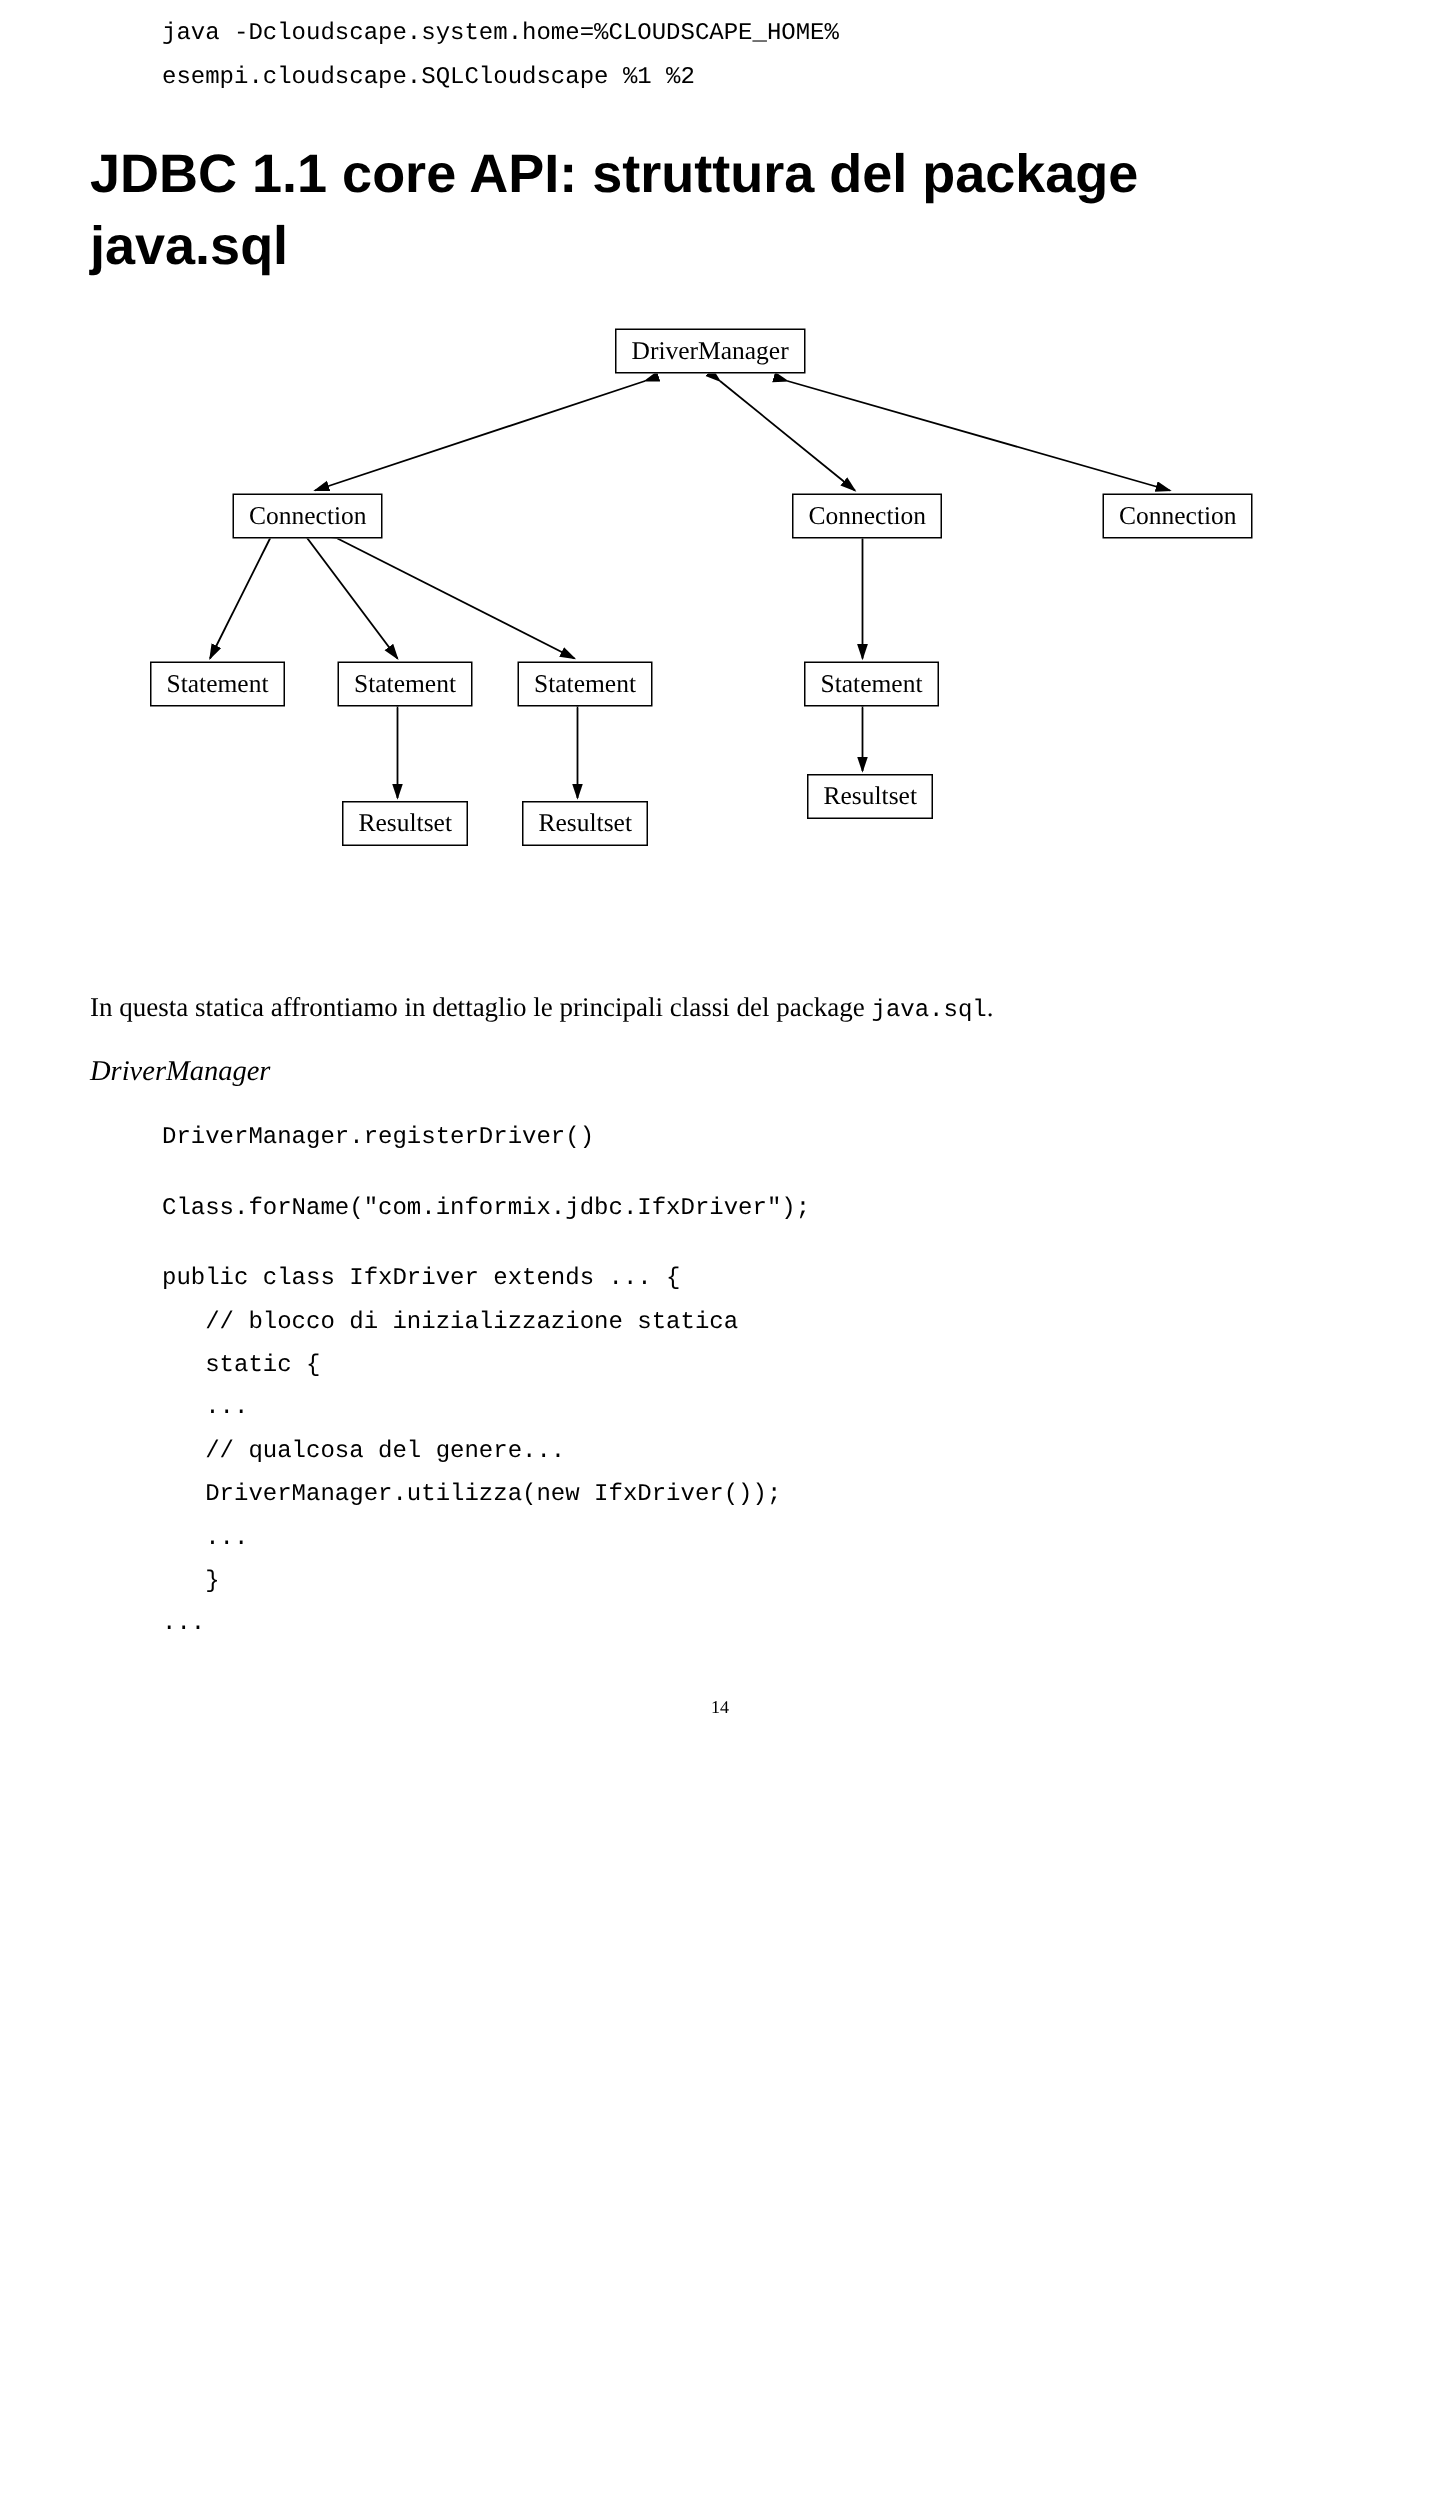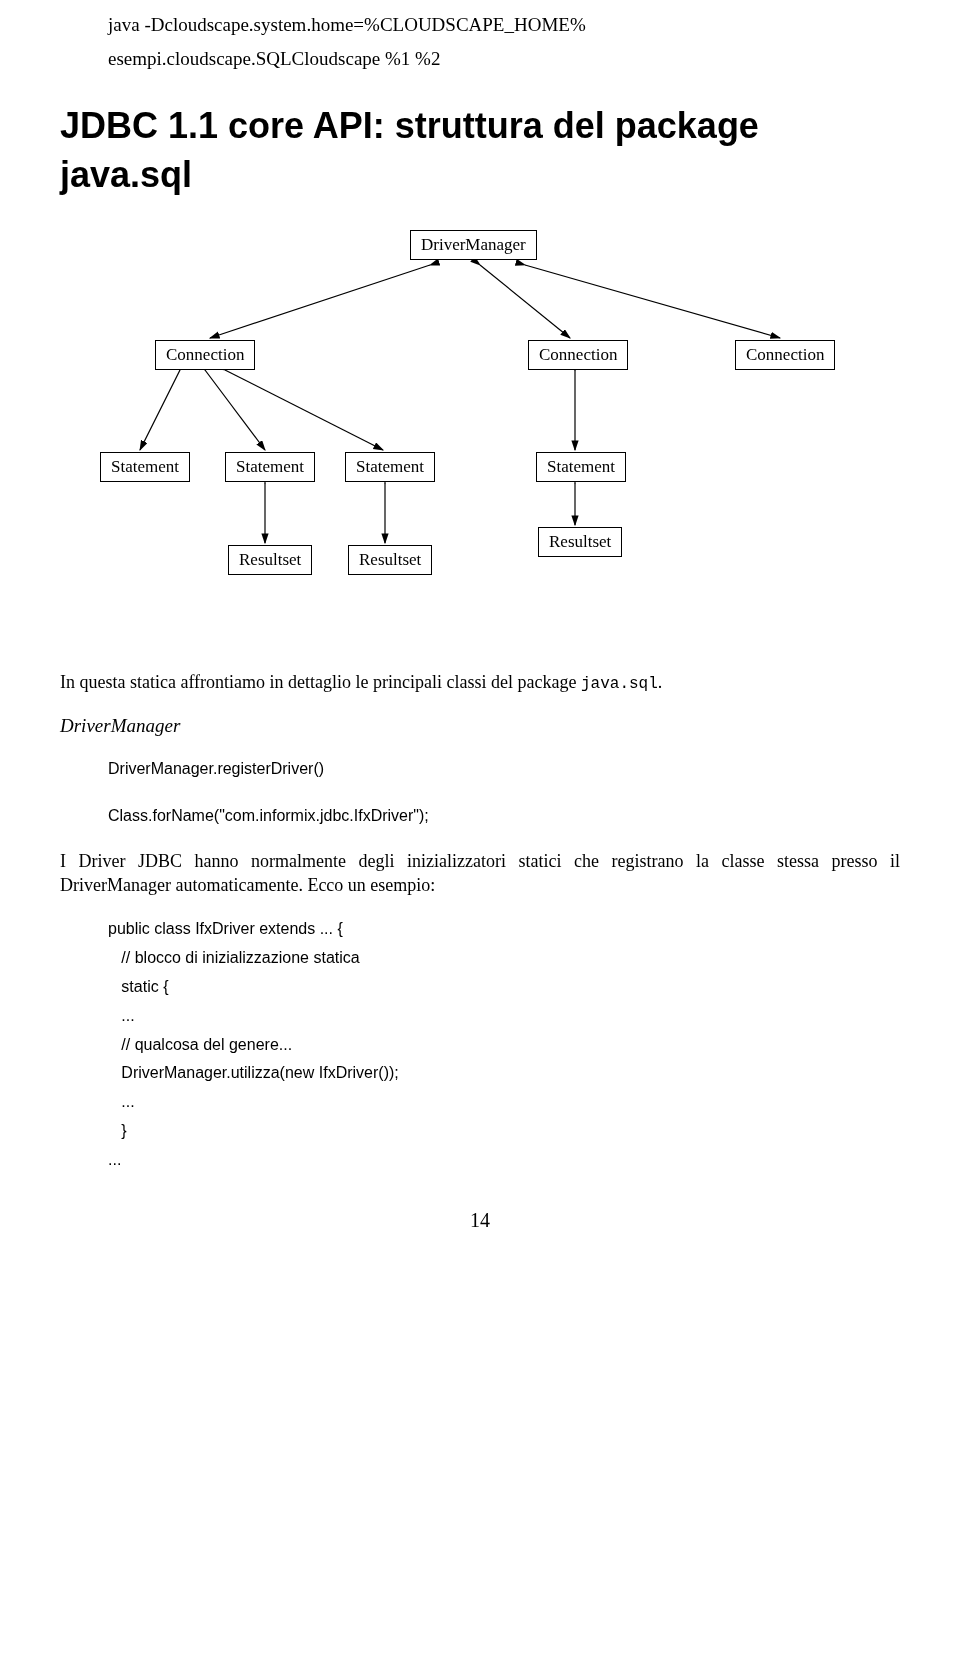--- a/index.html
+++ b/index.html
@@ -8,31 +8,31 @@
     background: #ffffff;
     font-family: "Garamond", "Georgia", serif;
     color: #000;
     width: 960px;
   }
   .page {
     padding: 8px 60px 40px 60px;
     box-sizing: border-box;
   }
   .mono {
-    font-family: Liberation Serif, serif;
-    font-size: 19px;
+    font-family: Liberation Mono, monospace;
+    font-size: 16px;
     line-height: 1.8;
     white-space: pre;
   }
   .mono-inline {
     font-family: "Courier New", monospace;
     font-size: 16px;
   }
   .code-block {
-    font-family: Liberation Sans, sans-serif;
+    font-family: Liberation Mono, monospace;
     font-size: 16px;
     line-height: 1.8;
     white-space: pre;
     margin-left: 48px;
     margin-top: 18px;
     margin-bottom: 18px;
   }
   p {
     margin: 10px 0;
     font-size: 18px;
@@ -65,21 +65,21 @@
     position: absolute;
     border: 1px solid #000;
     background: #fff;
     font-family: Georgia, "Times New Roman", serif;
     font-size: 17px;
     padding: 4px 10px;
     text-align: center;
   }
   .page-number {
     text-align: center;
-    font-size: 20px;
+    font-size: 12px;
     margin-top: 34px;
   }
   svg.arrows {
     position: absolute;
     left: 0;
     top: 0;
     width: 760px;
     height: 410px;
     pointer-events: none;
   }
@@ -141,21 +141,20 @@
     <span>In questa statica affrontiamo in dettaglio le principali classi del package </span><span class="mono-inline">java.sql</span><span>.</span>
   </p>
 
   <div class="subheading">DriverManager</div>
 
   <div class="code-block">DriverManager.registerDriver()</div>
 
 
   <div class="code-block">Class.forName("com.informix.jdbc.IfxDriver");</div>
 
-  <p>I Driver JDBC hanno normalmente degli inizializzatori statici che registrano la classe stessa presso il DriverManager automaticamente. Ecco un esempio:</p>
 
   <div class="code-block">public class IfxDriver extends ... {
    // blocco di inizializzazione statica
    static {
    ...
    // qualcosa del genere...
    DriverManager.utilizza(new IfxDriver());
    ...
    }
 ...</div>

